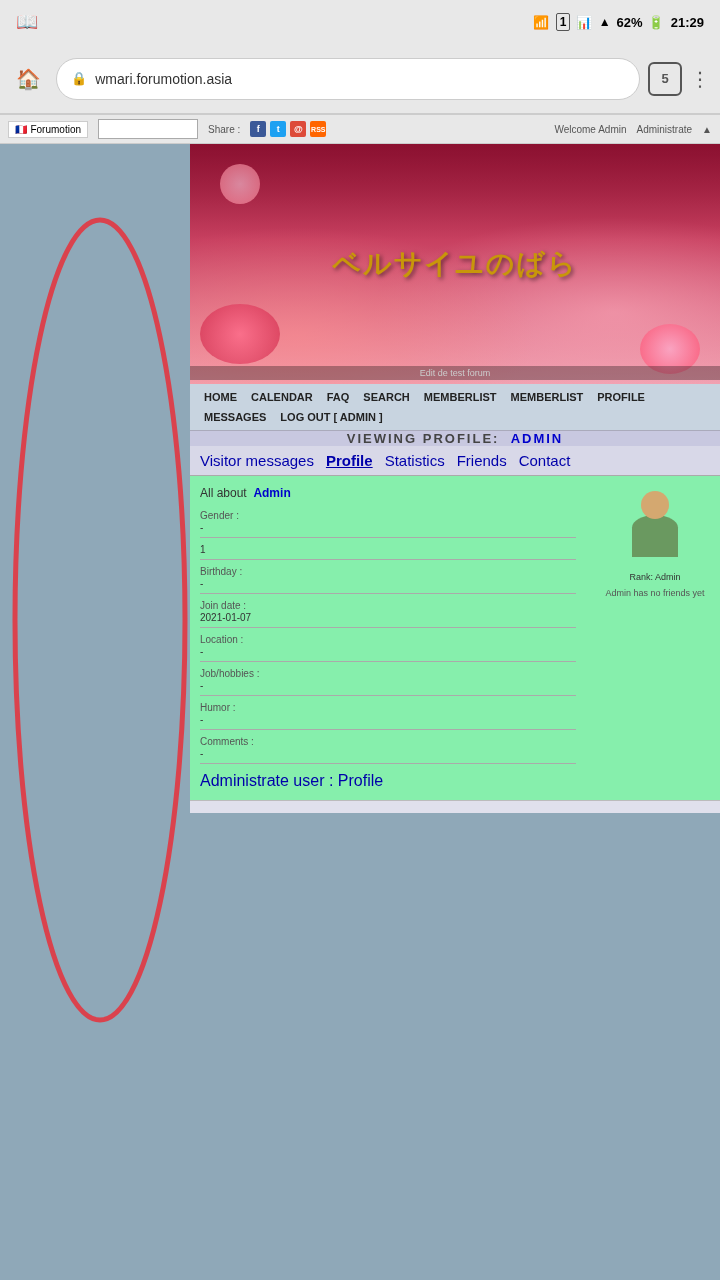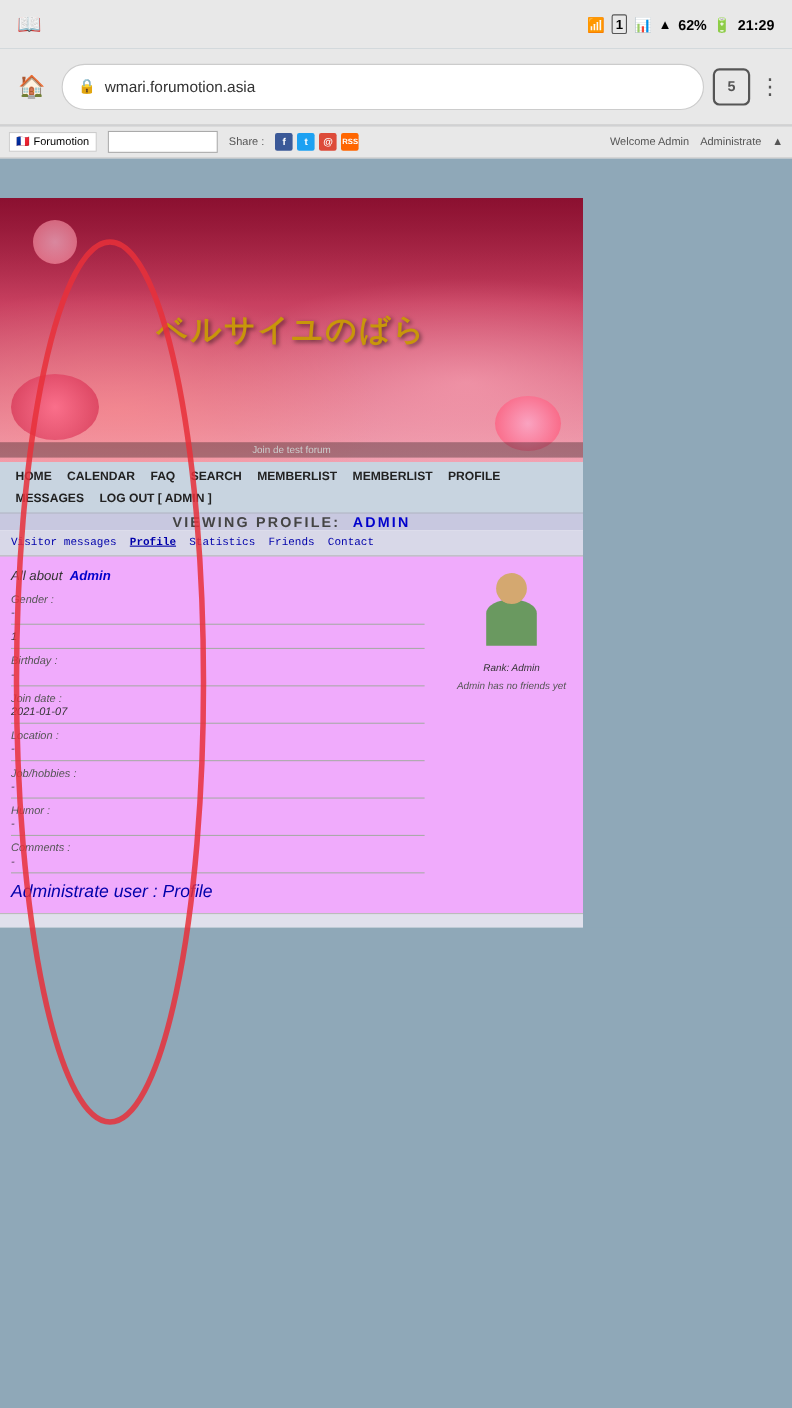--- a/index.html
+++ b/index.html
@@ -188,35 +188,33 @@
 
     
     .profile-tabs {
       background: #d8d8e8;
       padding: 6px 10px;
       display: flex;
       gap: 12px;
       border-bottom: 1px solid #aaa;
     }
     .profile-tab {
-      font-size: 10px;
+      font-size: 15px;
       color: #0000aa;
       cursor: pointer;
       text-decoration: none;
-      font-family: Liberation Mono, monospace;
     }
     .profile-tab.active { font-weight: bold; text-decoration: underline; }
 
     
     .profile-body {
-      background: #f0abfc;
+      background: #86efac;
       padding: 10px;
       display: flex;
       gap: 24px;
-      font-style: italic;
     }
     .profile-left { flex: 1; }
     .profile-right {
       width: 110px;
       display: flex;
       flex-direction: column;
       align-items: center;
       gap: 6px;
     }
 
@@ -324,22 +322,21 @@
       position: relative;
       width: 720px;
       min-height: 1280px;
       background: #8fa8b8;
     }
 
     .content-area {
       width: 720px;
       background: #8fa8b8;
       display: flex;
-      justify-content: flex-start;
-      margin-top: 36px;
+      justify-content: flex-end;
     }
 
     .forum-wrapper {
       width: 530px;
       background: white;
     }
   </style>
 </head>
 <body>
 
@@ -395,21 +392,21 @@
 
       <div class="banner">
         <div class="banner-bg"></div>
 
         <div style="position:absolute; inset:0; background: linear-gradient(to bottom, rgba(139,16,48,0.8) 0%, rgba(200,64,96,0.5) 40%, rgba(240,160,176,0.4) 100%); z-index:1;"></div>
 
         <div style="position:absolute; bottom:20px; left:10px; width:80px; height:60px; background:radial-gradient(circle, #ff6688, #cc2244); border-radius:50%; opacity:0.7; z-index:1;"></div>
         <div style="position:absolute; bottom:10px; right:20px; width:60px; height:50px; background:radial-gradient(circle, #ffaacc, #ff4466); border-radius:50%; opacity:0.7; z-index:1;"></div>
         <div style="position:absolute; top:20px; left:30px; width:40px; height:40px; background:radial-gradient(circle, #ffccdd, #ff8899); border-radius:50%; opacity:0.6; z-index:1;"></div>
         <span class="banner-title" style="position:relative; z-index:3;">ベルサイユのばら</span>
-        <div class="banner-forum-text" style="z-index:4;">Join de test forum</div>
+        <div class="banner-forum-text" style="z-index:4;">Edit de test forum</div>
       </div>
 
       <div class="nav-bar">
         <a class="nav-item">HOME</a>
         <a class="nav-item">CALENDAR</a>
         <a class="nav-item">FAQ</a>
         <a class="nav-item">SEARCH</a>
         <a class="nav-item">MEMBERLIST</a>
         <a class="nav-item">MEMBERLIST</a>
         <a class="nav-item">PROFILE</a>

